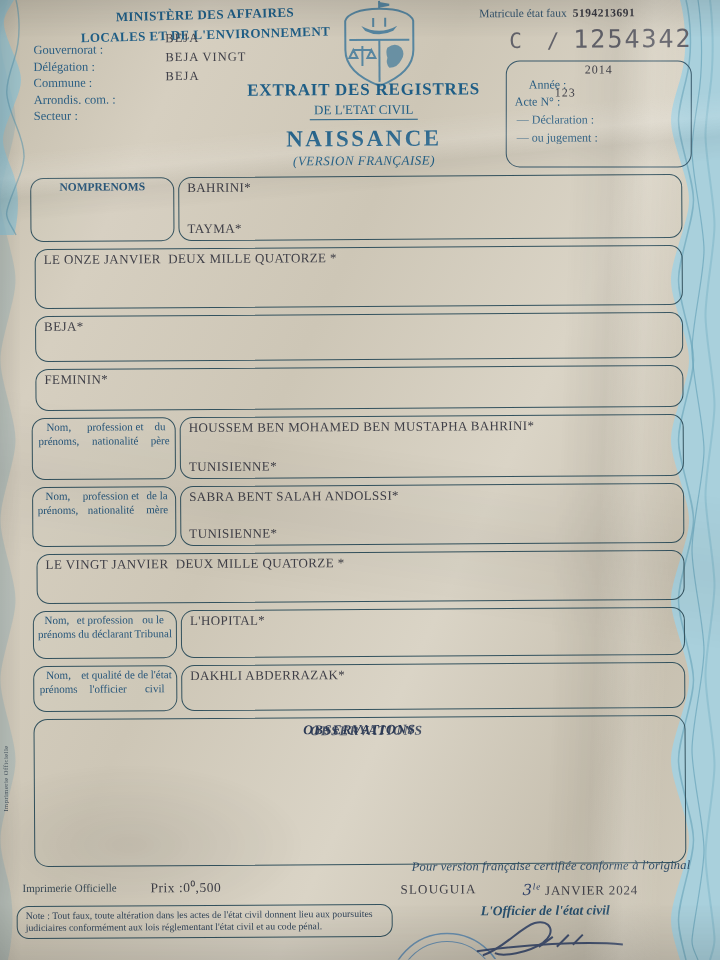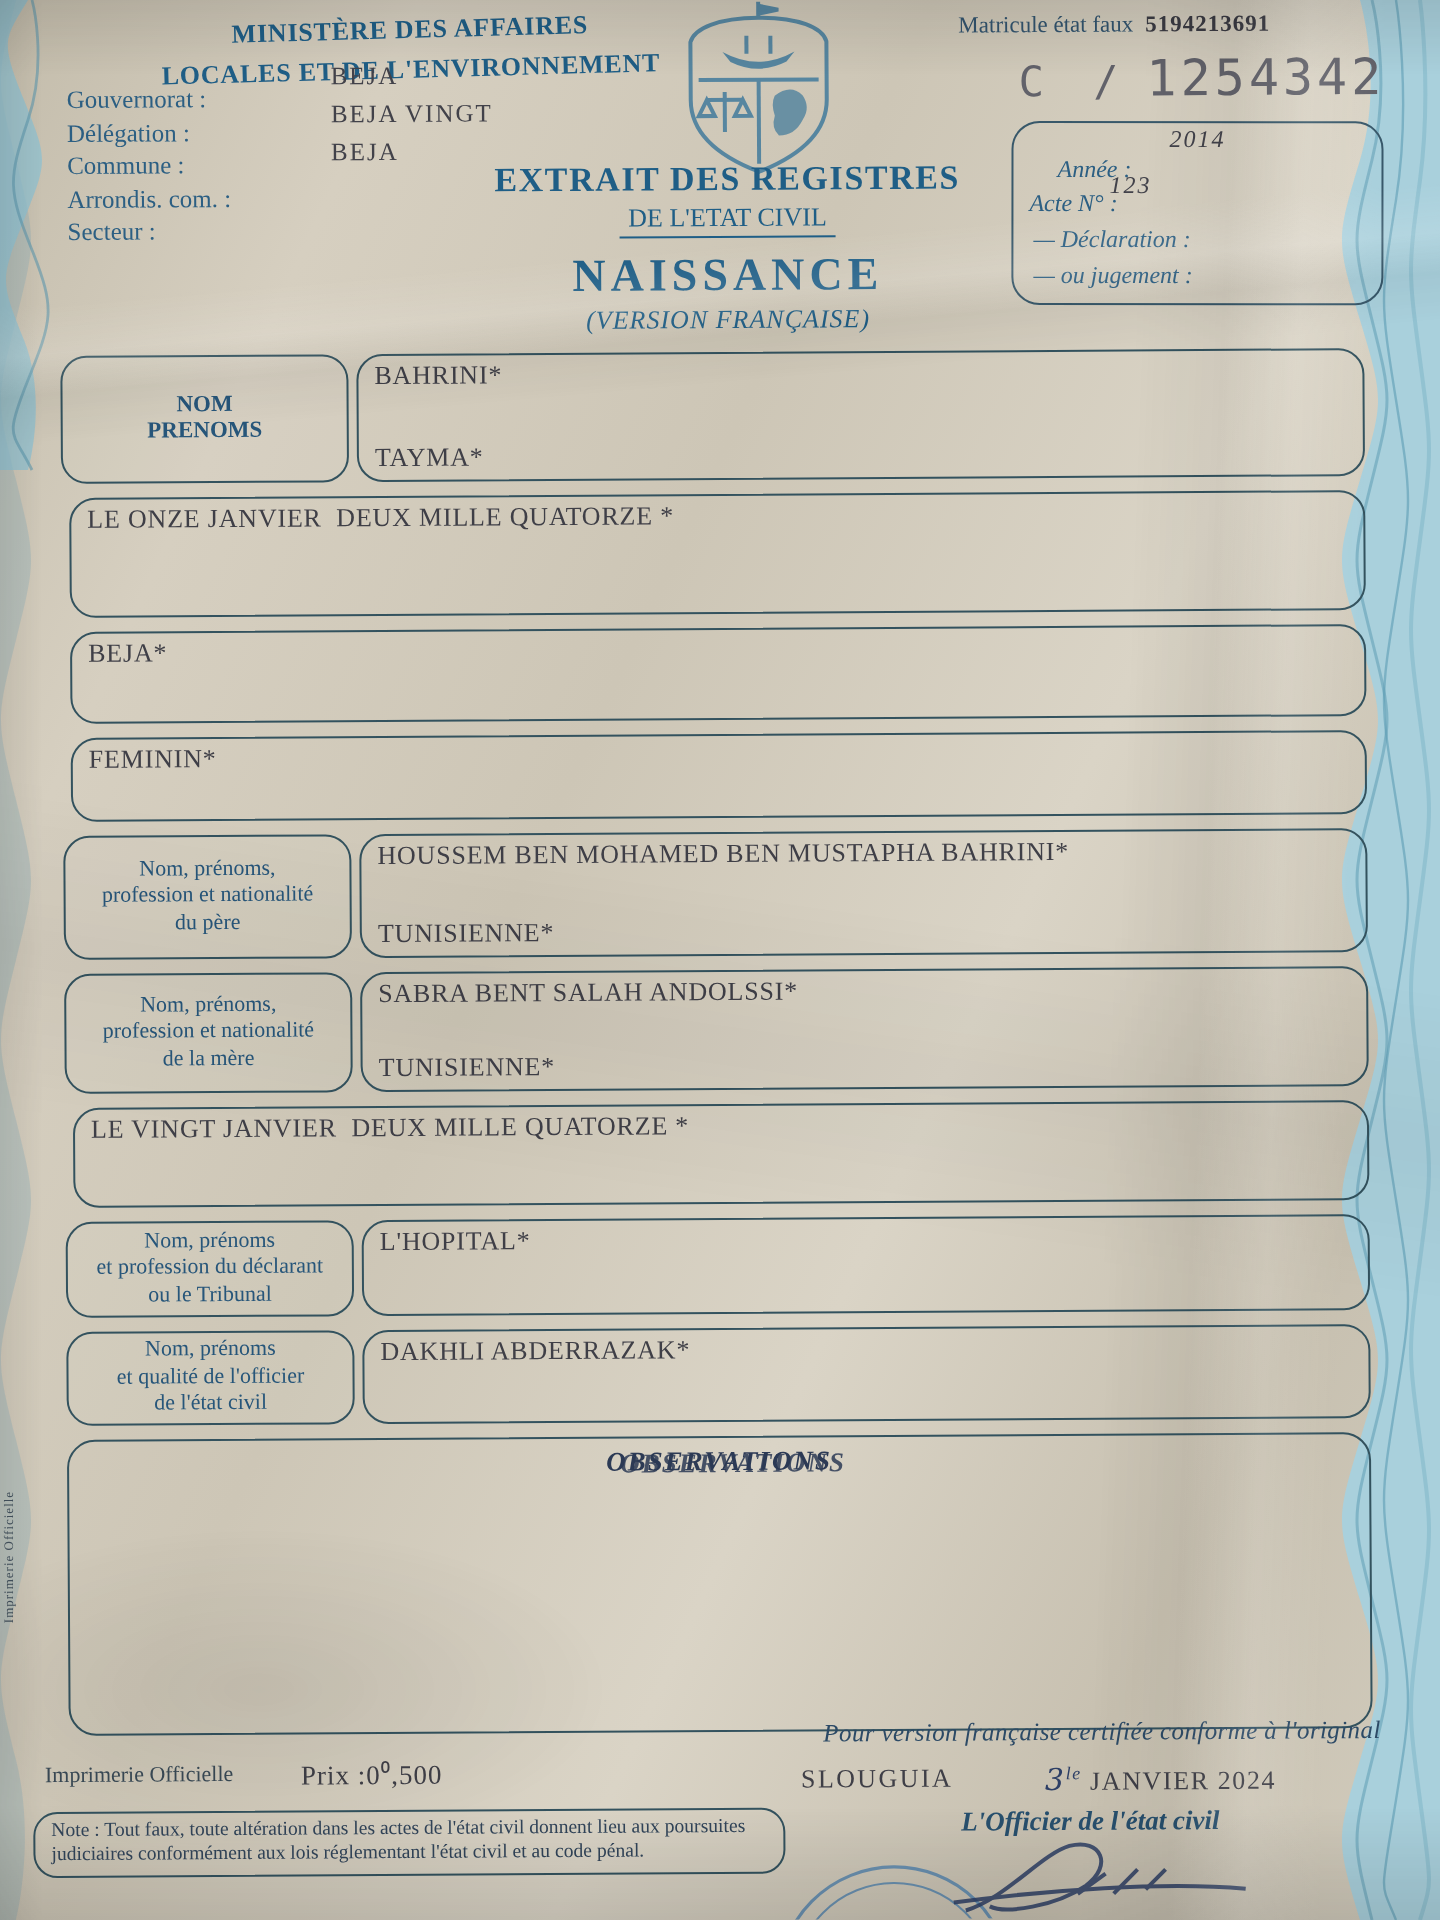--- a/index.html
+++ b/index.html
@@ -24,40 +24,40 @@
   .ministry{position:absolute;left:58px;top:4px;width:300px;text-align:center;
     transform:rotate(-1.2deg);font-weight:bold;font-size:13px;letter-spacing:.4px;color:#1f5e86;line-height:20px;}
   .hfields{position:absolute;left:36px;top:40px;font-size:12.5px;color:#2c5f83;line-height:16.5px;}
   .hvals{position:absolute;left:168px;top:28px;font-size:12.5px;color:#42424a;letter-spacing:1px;line-height:19px;}
   .emblem{position:absolute;left:320px;top:0px;}
   .matricule{position:absolute;left:482px;top:8px;font-size:11.5px;color:#33546e;}
   .matricule b{color:#3c3c44;letter-spacing:.5px;font-weight:bold;margin-left:6px;}
   .serial{position:absolute;left:512px;top:26px;font-family:"DejaVu Sans Mono",monospace;
     font-size:25px;color:#62626a;letter-spacing:2px;}
   .serial .pfx{font-size:21px;letter-spacing:6px;margin-right:8px;}
-  .actebox{position:absolute;left:508px;top:62px;width:186px;height:92px;border:1.6px solid #38586a;
-    border-radius:14px;font-size:12px;color:#2c5f83;padding:2px 10px;box-sizing:border-box;transform:rotate(.4deg);font-style:italic;}
+  .actebox{position:absolute;left:508px;top:62px;width:186px;height:107px;border:1.6px solid #38586a;
+    border-radius:14px;font-size:12px;color:#2c5f83;padding:2px 10px;box-sizing:border-box;transform:rotate(.4deg);}
   .actebox .tv{color:#42424a;letter-spacing:1px;}
   .ab-annee-v{position:absolute;left:78px;top:1px;}
   .ab-annee-l{position:absolute;left:22px;top:16px;}
   .ab-acte-v{position:absolute;left:48px;top:24px;}
   .ab-acte-l{position:absolute;left:8px;top:33px;}
   .ab-dec{position:absolute;left:10px;top:51px;}
   .ab-jug{position:absolute;left:10px;top:69px;}
   .titles{position:absolute;left:198px;top:80px;width:336px;text-align:center;color:#1f5e86;}
   .t1{font-weight:bold;font-size:17px;letter-spacing:.8px;}
   .t2{font-size:13px;display:inline-block;border-bottom:1.4px solid #1f5e86;padding:0 4px 1px;margin-top:1px;}
   .t3{font-weight:bold;font-size:23px;letter-spacing:2.5px;margin-top:6px;}
   .t4{font-style:italic;font-size:13px;margin-top:1px;letter-spacing:.5px;}
 
   
   .tbl{position:absolute;left:32px;top:176px;width:652px;}
   .row{display:flex;margin-bottom:7px;align-items:stretch;}
   .rlabel{width:144px;border:1.5px solid #33525e;border-radius:13px;box-sizing:border-box;
-    display:flex;flex-direction:column;justify-content:center;text-align:center;
+    display:flex;flex-direction:row;justify-content:center;text-align:center;
     font-size:11px;line-height:13.5px;color:#27567a;padding:2px 4px;background:rgba(255,255,255,.04);flex-shrink:0;}
   .rlabel .b{font-weight:bold;font-size:11.5px;}
   .rvalue{flex:1;margin-left:4px;border:1.5px solid #33525e;border-radius:13px;box-sizing:border-box;
     padding:1px 6px 3px 8px;display:flex;flex-direction:column;justify-content:space-between;
     font-size:13px;color:#3f3f47;letter-spacing:.4px;white-space:pre-wrap;}
   .rvalue div{margin-top:1px;}
   .rows .row:nth-child(1){min-height:64px;}
   .rows .row:nth-child(2){min-height:60px;}
   .rows .row:nth-child(3){min-height:46px;}
   .rows .row:nth-child(4){min-height:42px;}

